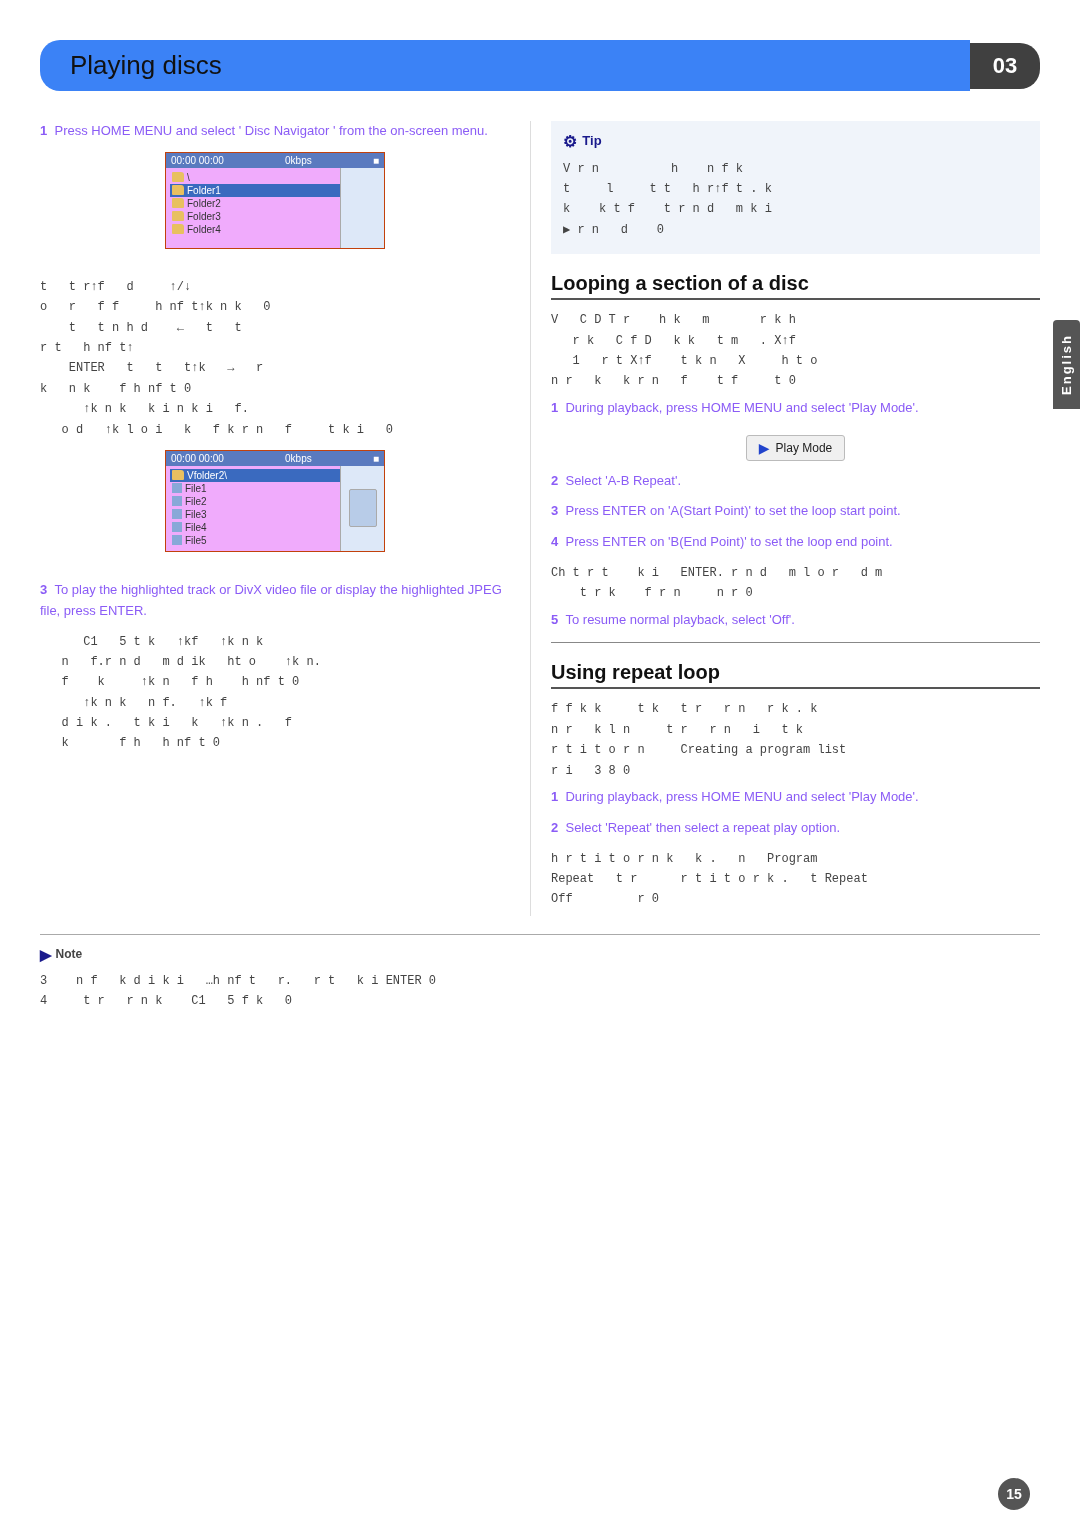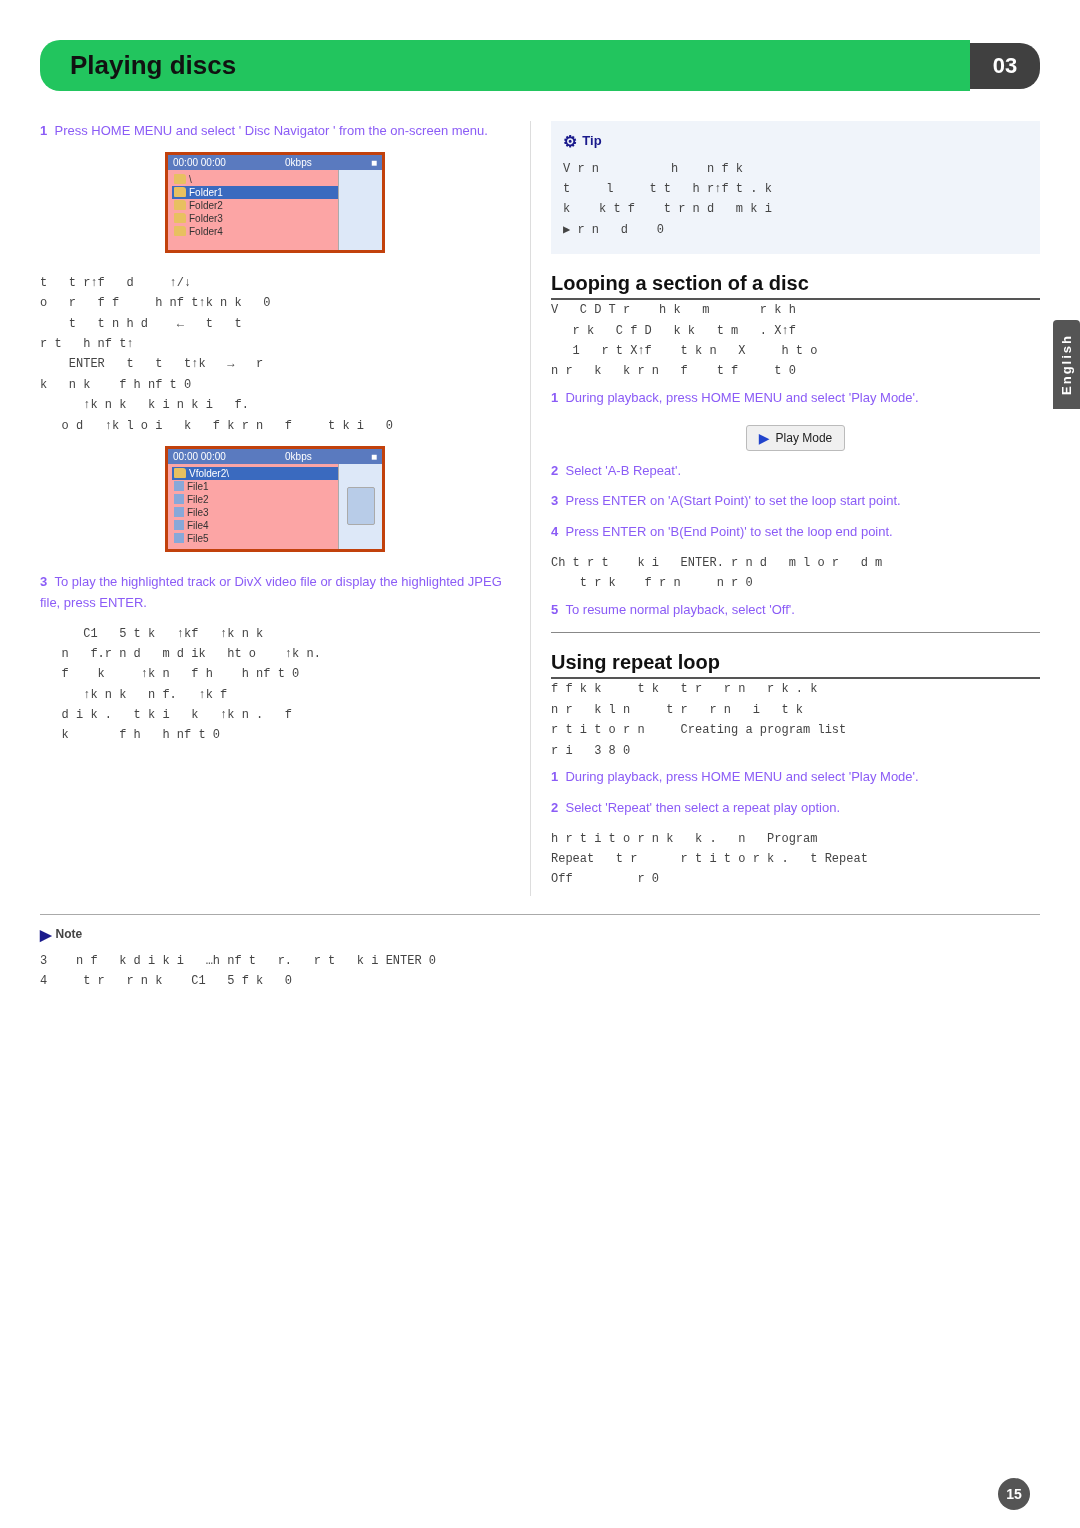--- a/index.html
+++ b/index.html
@@ -20,25 +20,25 @@
       position: relative;
     }
 
     
     .chapter-header {
       display: flex;
       align-items: center;
       margin: 0 40px 30px 40px;
     }
     .chapter-title-box {
-      background: #22c55e;
+      background: #3b82f6;
       border-radius: 20px 0 0 20px;
       padding: 10px 30px 10px 30px;
       font-size: 26px;
-      font-weight: bold;
+      font-weight: normal;
       color: #111;
       flex: 1;
     }
     .chapter-number-box {
       background: #404040;
       border-radius: 0 20px 20px 0;
       padding: 10px 22px;
       font-size: 22px;
       font-weight: bold;
       color: #fff;
@@ -84,24 +84,24 @@
       line-height: 1.6;
       color: #8b5cf6;
       margin-bottom: 10px;
     }
     .step-text .step-num {
       font-weight: bold;
     }
 
     
     .screen-mockup {
-      border: 3px solid #c2410c;
-      background: #fca5a5;
+      border: 1px solid #c2410c;
+      background: #f0abfc;
       width: 220px;
-      margin: 10px auto 20px auto;
+      margin: 10px auto 28px auto;
       font-size: 10px;
     }
     .screen-header {
       background: #5a7abf;
       color: #fff;
       display: flex;
       justify-content: space-between;
       padding: 2px 5px;
       font-size: 10px;
     }
@@ -142,20 +142,21 @@
       margin-bottom: 6px;
       font-family: 'Courier New', monospace;
     }
 
     
     .section-heading {
       font-size: 20px;
       font-weight: bold;
       color: #111;
       border-bottom: 2px solid #555;
+      margin-bottom: 10px;
       margin-top: 18px;
       padding-bottom: 3px;
     }
 
     
     .tip-box {
       background: #f0f4fa;
       border: none;
       padding: 8px 12px;
       margin-bottom: 12px;

